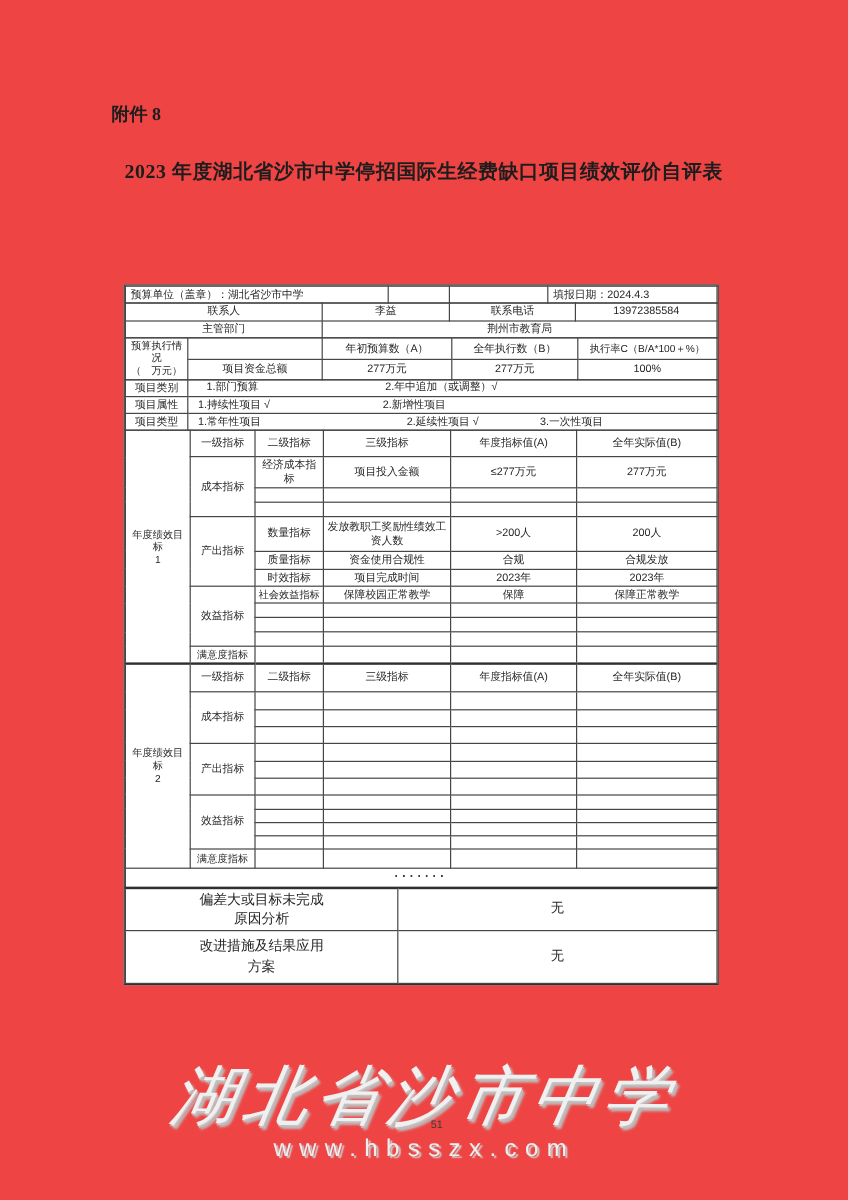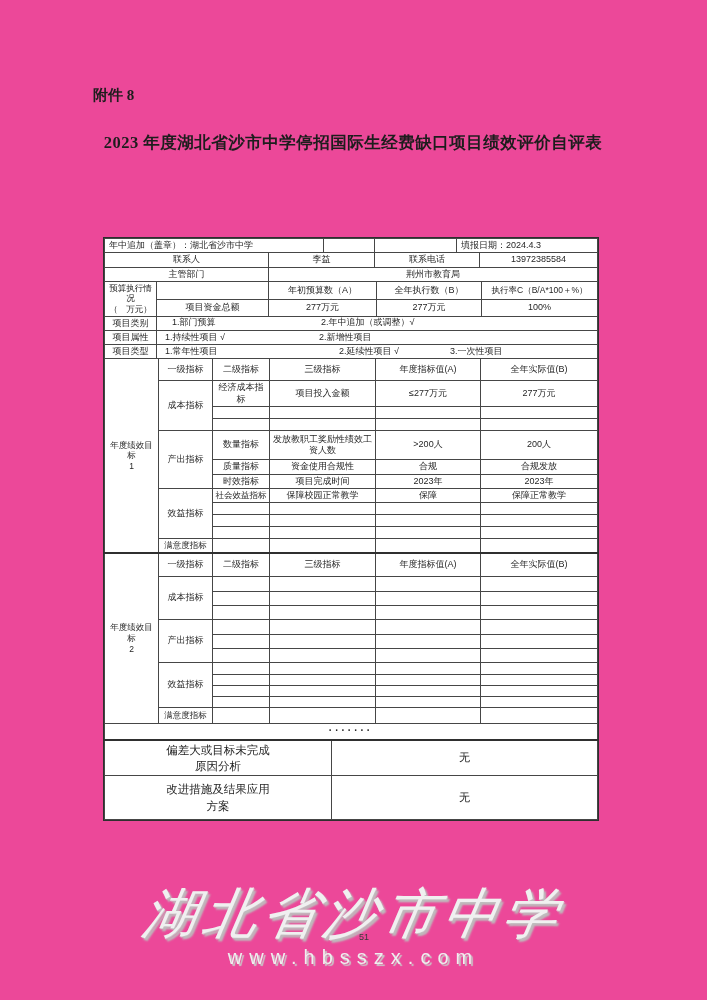--- a/index.html
+++ b/index.html
@@ -1,16 +1,16 @@
 <!DOCTYPE html>
 <html><head>
 <meta charset="utf-8">
 <style>
   html,body{margin:0;padding:0;background:#e9e9e9;}
-  .page{position:relative;width:707px;height:1000px;margin:0 auto;background:#ec4899;overflow:hidden;
+  .page{position:relative;width:707px;height:1000px;margin:0 auto;background:#ef4444;overflow:hidden;
         font-family:"Liberation Sans",sans-serif;color:#222;}
   
   .attachment{position:absolute;left:93px;top:86px;font-family:"Liberation Serif",serif;
               font-size:15px;font-weight:bold;color:#1d1d1d;}
   .doc-title{position:absolute;left:98px;top:124px;width:510px;text-align:center;
              font-family:"Liberation Serif",serif;font-size:16.5px;font-weight:bold;
              line-height:2.25;color:#1d1d1d;letter-spacing:0.5px;}
   
   .form{position:absolute;left:103px;top:237px;width:494px;border:1.5px solid #2f2f2f;background:#fff;}
   table{width:100%;border-collapse:collapse;table-layout:fixed;margin-top:-1px;}
@@ -50,21 +50,21 @@
 
     <table>
       <colgroup>
           <col style="width:219px">
           <col style="width:51px">
           <col style="width:82px">
           <col>
         </colgroup>
       <tbody>
       <tr style="height:13px">
-        <td class="L">年中追加（盖章）：湖北省沙市中学</td>
+        <td class="L">预算单位（盖章）：湖北省沙市中学</td>
         <td></td>
         <td></td>
         <td class="L">填报日期：2024.4.3</td>
       </tr>
     </tbody>
       </table>
 
     <table>
       <colgroup>
           <col style="width:164px">

